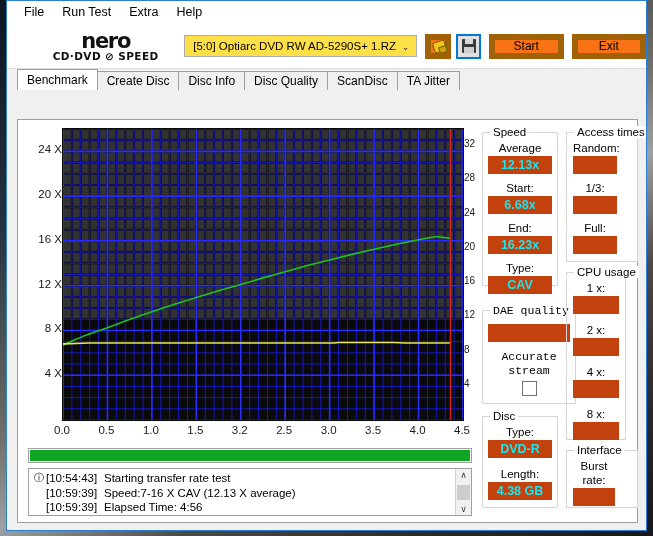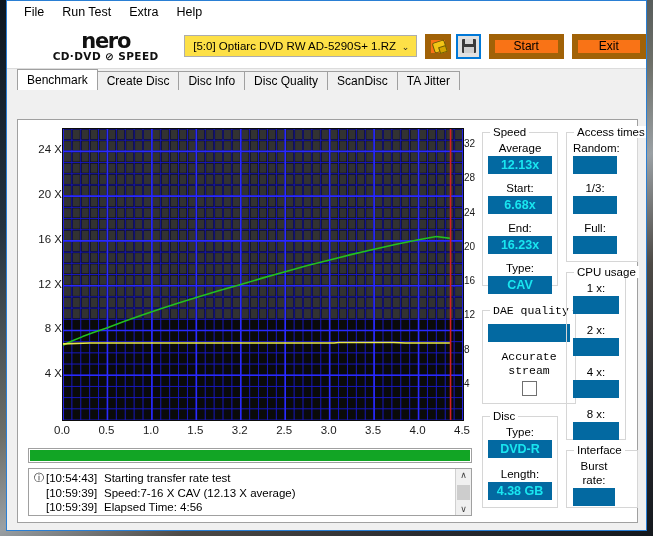--- a/index.html
+++ b/index.html
@@ -160,21 +160,21 @@
     position:absolute;border:1px solid #d6d6d6;box-sizing:border-box;
   }
   .grouptitle{
     position:absolute;top:-7px;left:7px;background:#ffffff;
     font-size:11.5px;color:#000;padding:0 3px;white-space:nowrap;
   }
   .flabel{
     font-size:11.5px;color:#000;text-align:center;width:100%;line-height:14px;
   }
   .fval{
-    background:#0369a1;color:#19e6f0;font-weight:bold;font-size:12.5px;
+    background:#c2410c;color:#19e6f0;font-weight:bold;font-size:12.5px;
     text-align:center;height:18px;line-height:18px;margin:1px auto 0 auto;
   }
   .fval.empty{color:#000;}
   #chk-accurate{
     width:13px;height:13px;border:1px solid #707070;background:#fff;margin:3px auto 0 auto;
   }
   
   #g-speed{left:464px;top:12px;width:76px;height:154px;}
   #g-dae{left:464px;top:190px;width:94px;height:94px;font-family:Liberation Mono, monospace;}
   #g-disc{left:464px;top:296px;width:76px;height:92px;}

